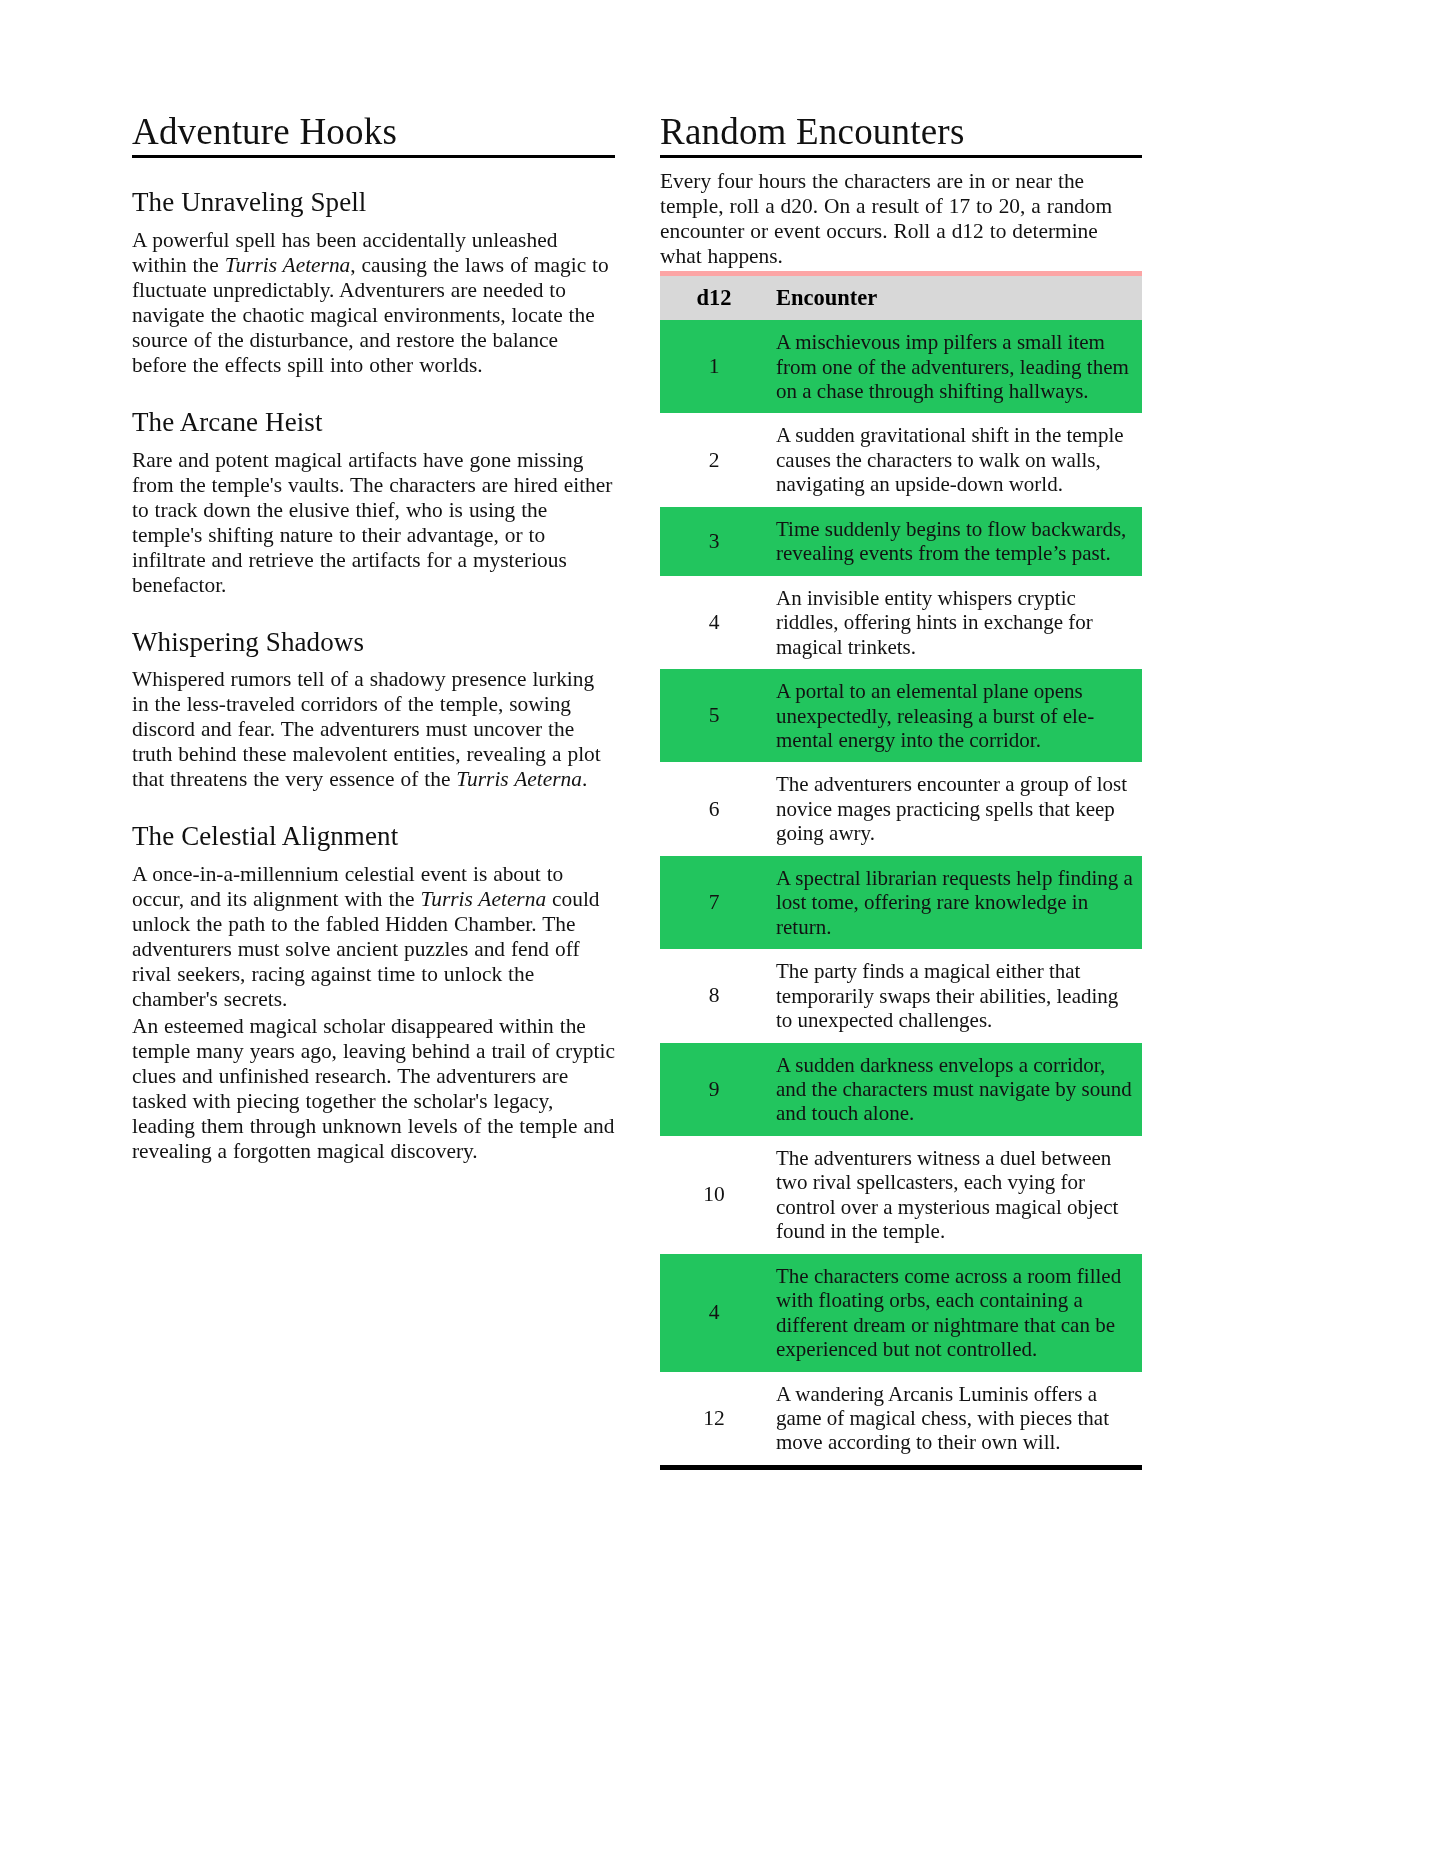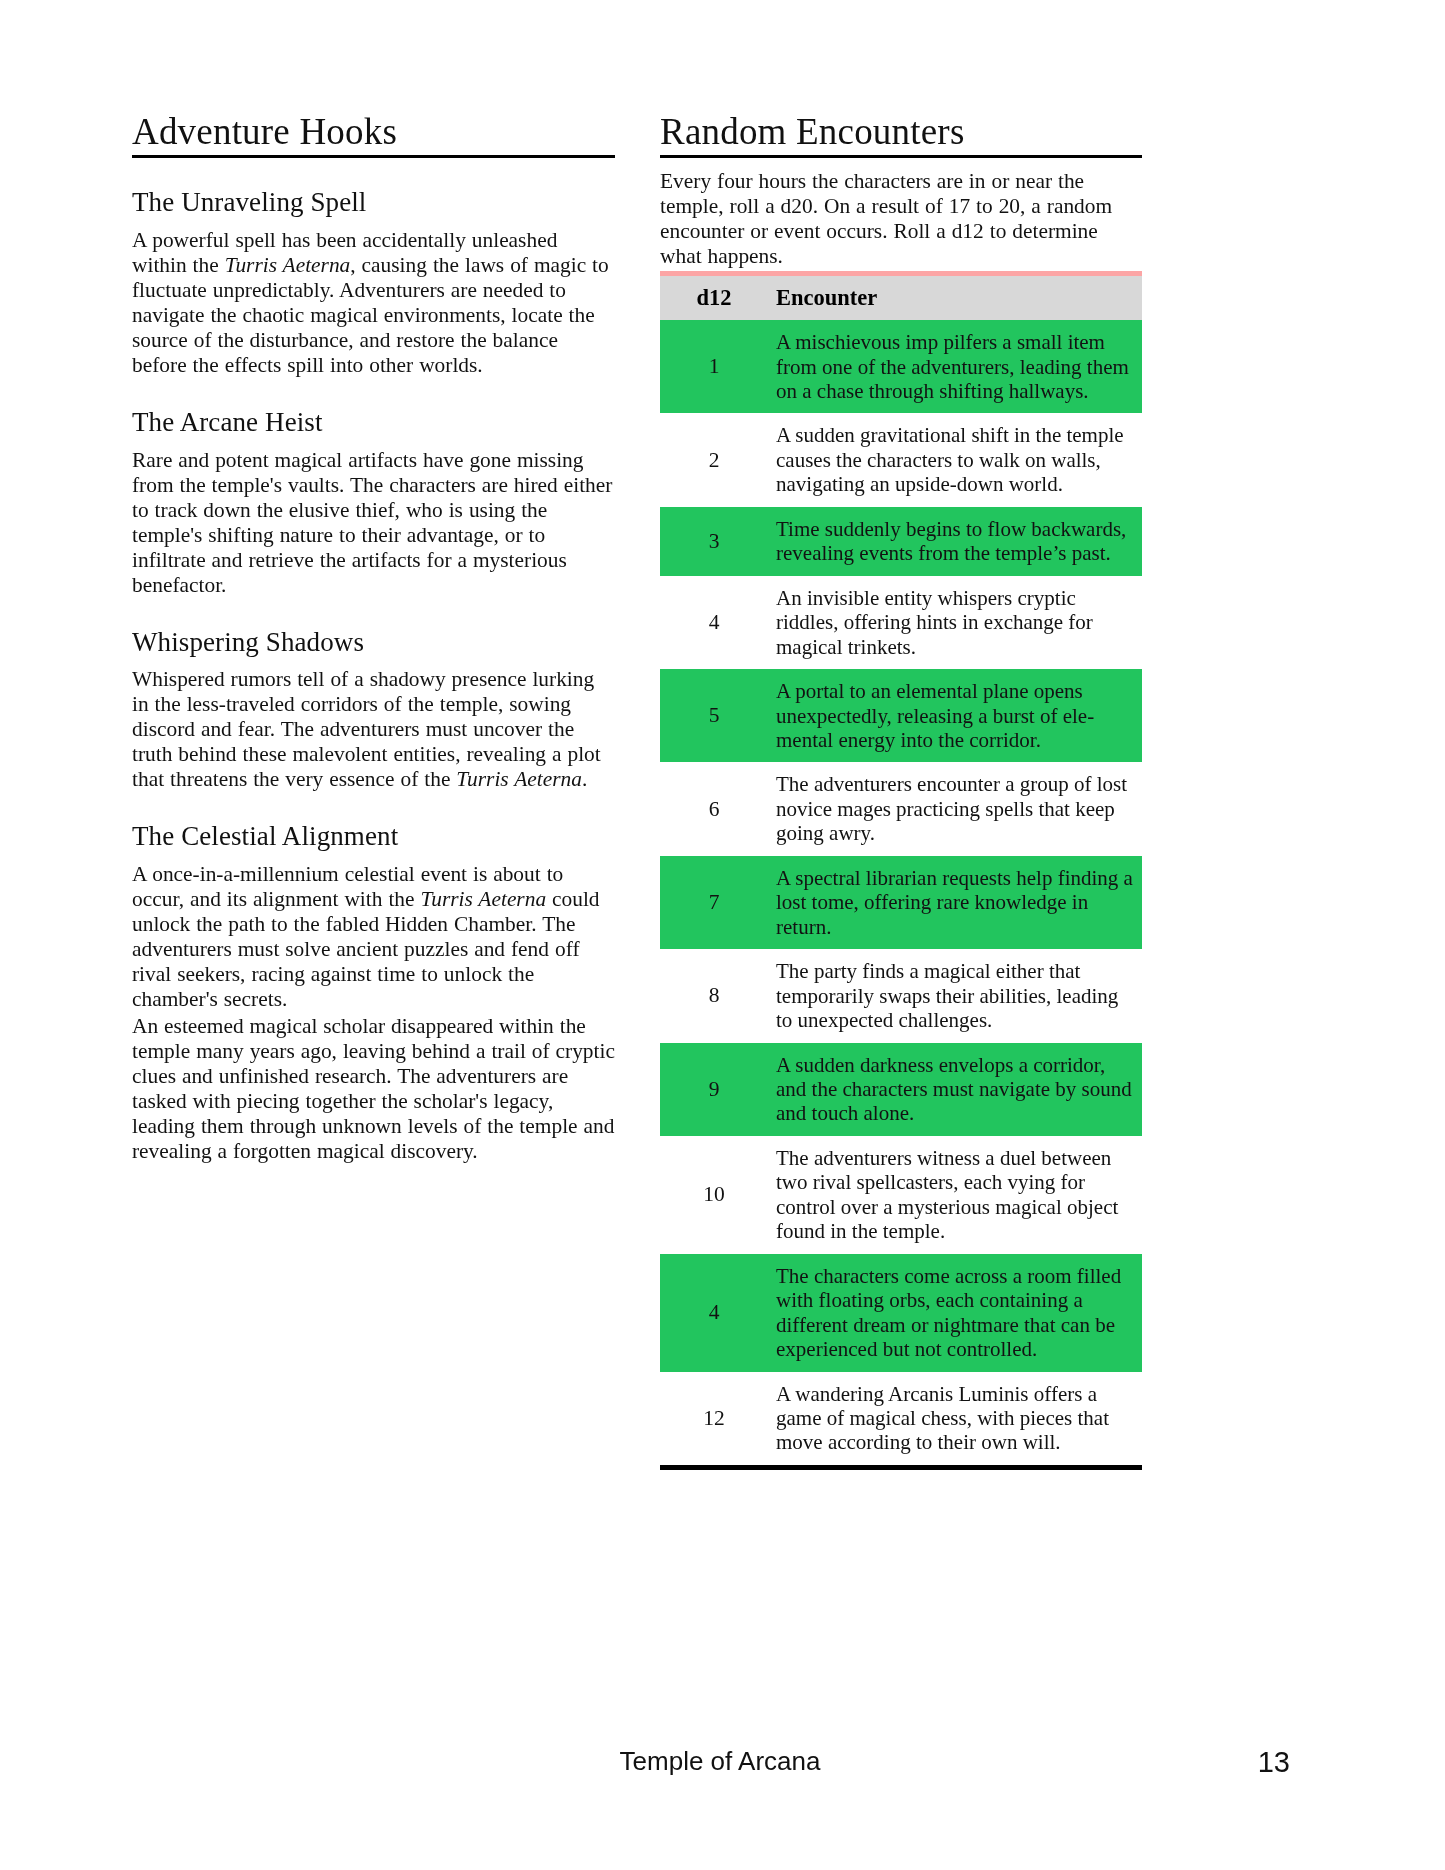--- a/index.html
+++ b/index.html
@@ -262,18 +262,14 @@
           <tr>
             <td class="roll">12</td>
             <td class="text">A wandering Arcanis Luminis offers a game of magical chess, with pieces that move according to their own will.</td>
           </tr>
         </tbody>
       </table>
 
     </div>
   </div>
 
-  <div class="footer">
-    <div class="footer-title">Temple of Arcana</div>
-    <div class="footer-page">13</div>
-  </div>
 
 </div>
 
 </body></html>

